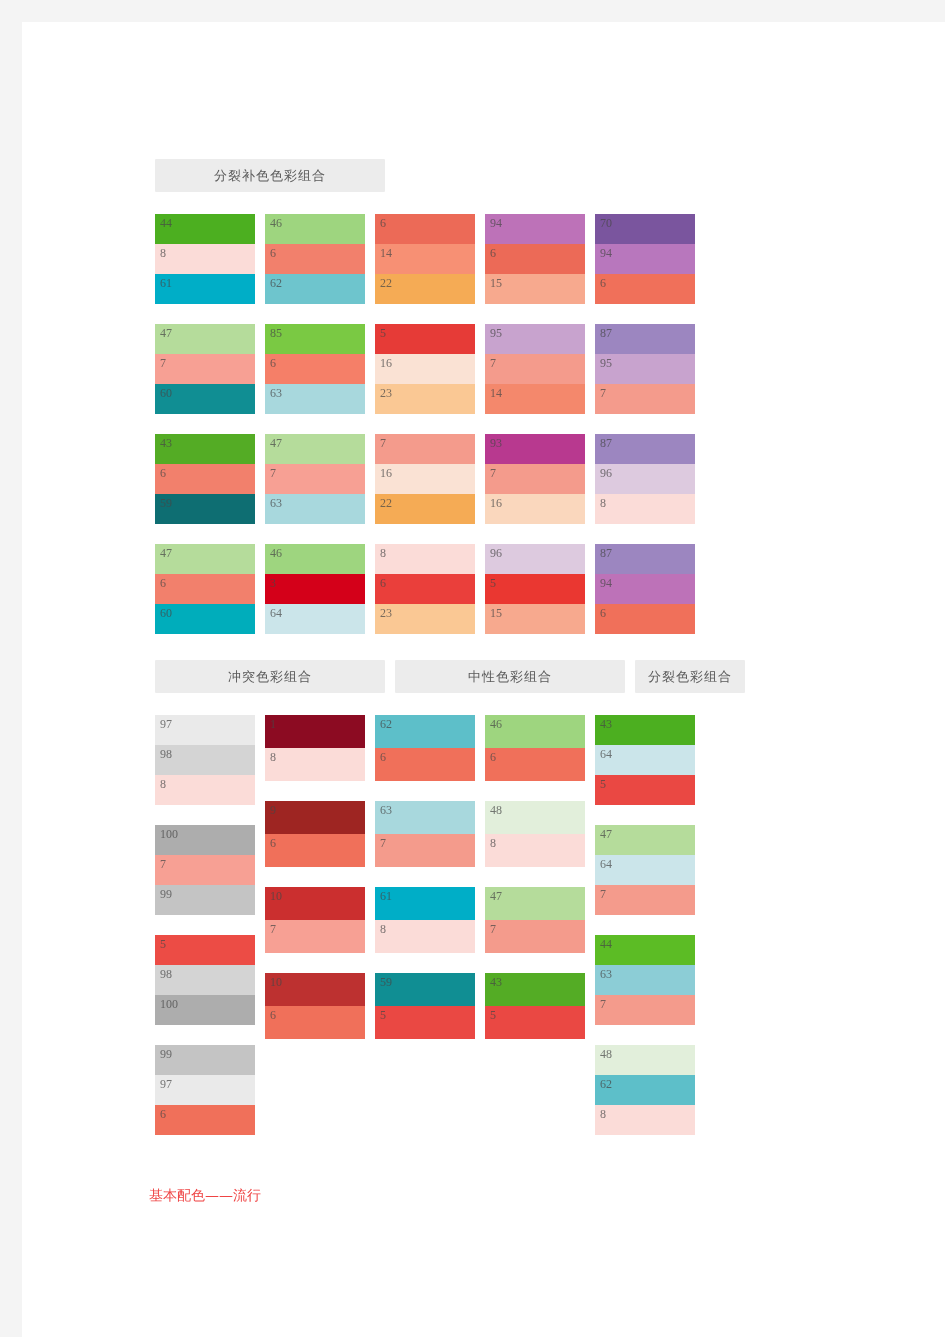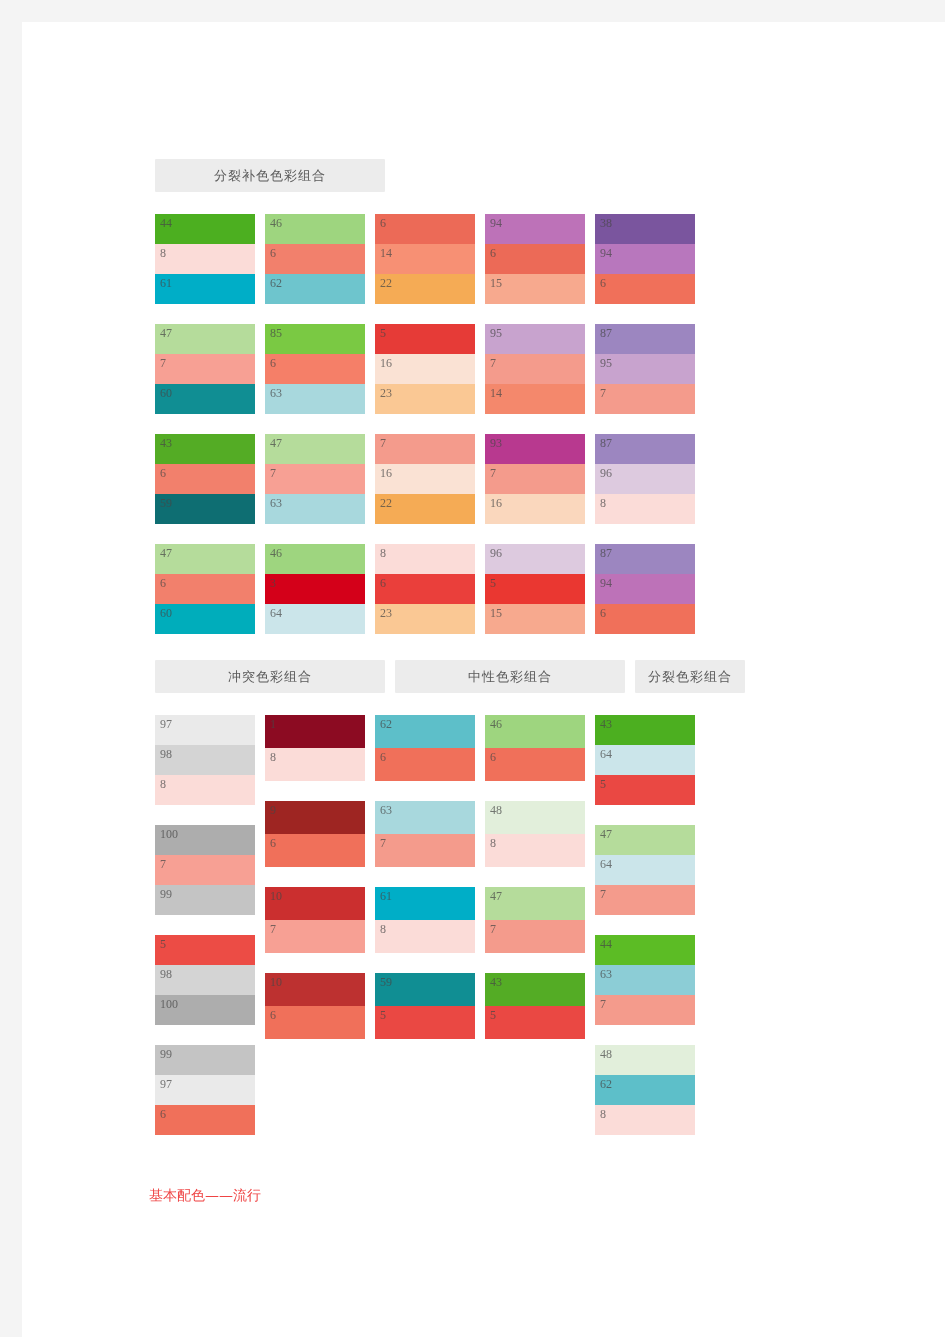--- a/index.html
+++ b/index.html
@@ -285,21 +285,21 @@
               <span class="band-label">5</span>
             </div>
             <div class="band" style="background: rgb(247, 169, 142);">
               <span class="band-label">15</span>
             </div>
           </div>
         </div>
         <div class="col">
           <div class="swatch">
             <div class="band" style="background: rgb(122, 85, 158);">
-              <span class="band-label">38</span>
+              <span class="band-label">70</span>
             </div>
             <div class="band" style="background: rgb(184, 119, 189);">
               <span class="band-label">94</span>
             </div>
             <div class="band" style="background: rgb(240, 112, 90);">
               <span class="band-label">6</span>
             </div>
           </div>
           <div class="swatch">
             <div class="band" style="background: rgb(156, 134, 192);">

